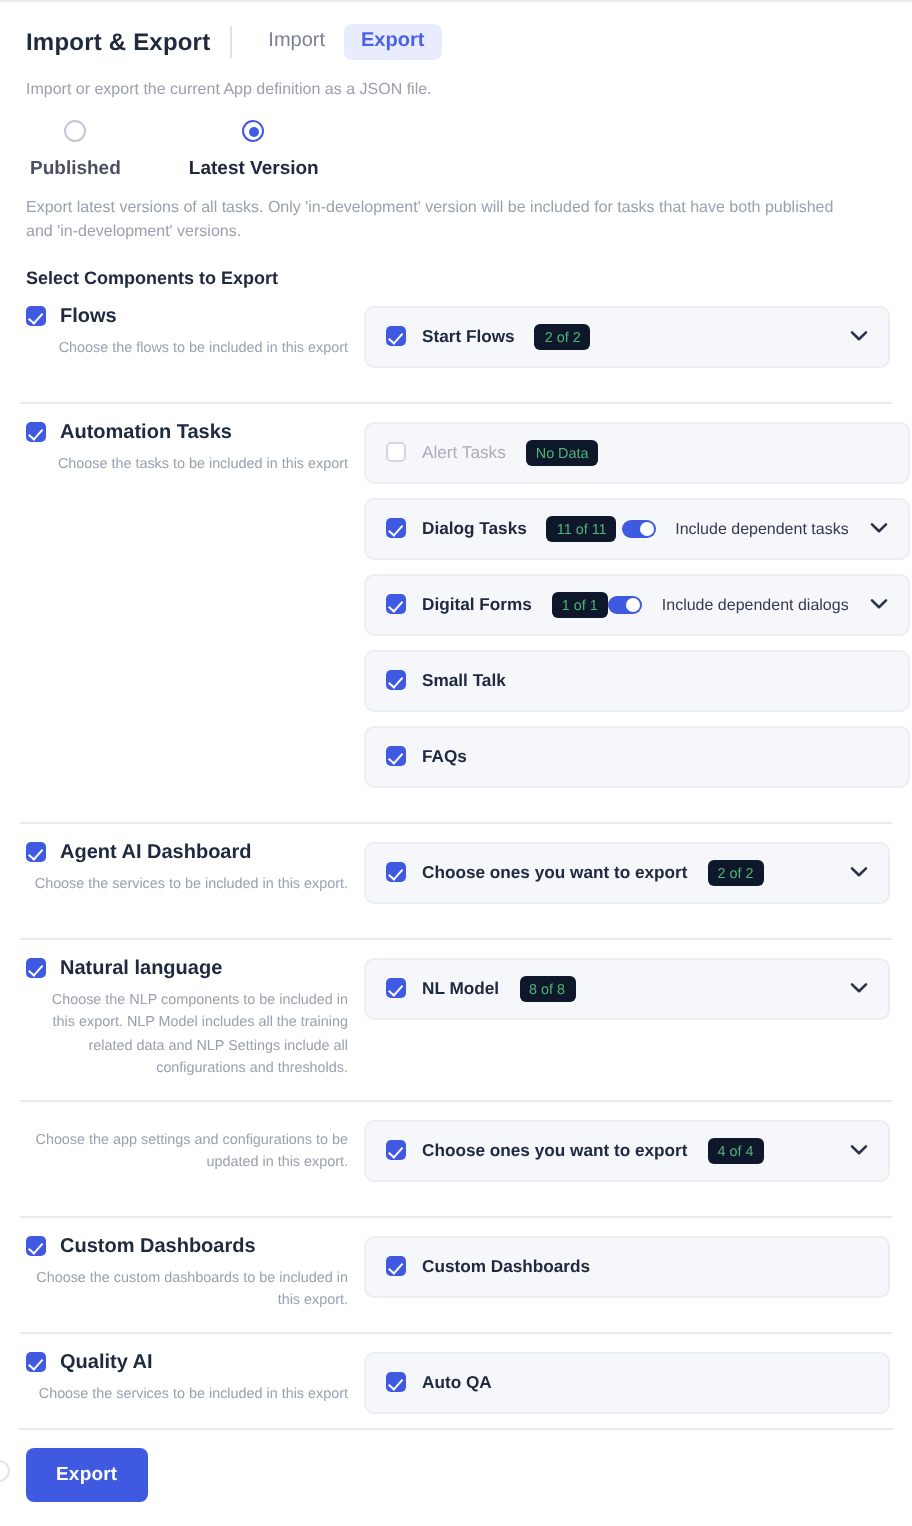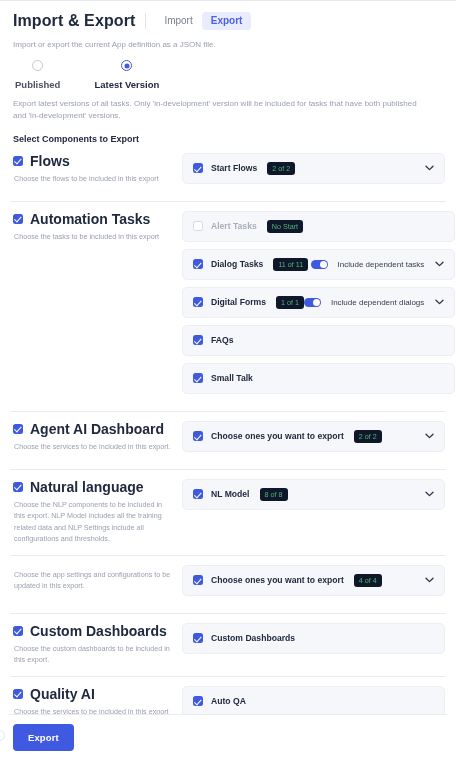--- a/index.html
+++ b/index.html
@@ -15,21 +15,21 @@
 
   
   .topline { height:1px; background:#e7e9ef; width:100%; }
 
   .header {
     display:flex; align-items:center;
     padding: 10px 13px 0 13px;
     height: 30px;
   }
   .page-title {
-    font-size: 16px; font-weight: bold; letter-spacing:.1px;
+    font-size: 12px; font-weight: bold; letter-spacing:.1px;
     color:#202a3f;
     text-align:center;
   }
   .title-sep {
     width:1px; height:16px; background:#dfe2ea; margin:0 9px 0 10px;
   }
   .tab {
     font-size: 10px; color:#7a8194;
     padding: 4px 9px; border-radius:4px; cursor:pointer;
     line-height: 1;
@@ -74,25 +74,25 @@
   
   .section {
     display:flex;
     padding: 9px 11px 0 11px;
   }
   .section-left { width: 163px; flex:0 0 163px; padding-left:2px; }
   .section-right { flex:1 1 auto; padding-left: 8px; }
 
   .sec-title-row { display:flex; align-items:center; gap:7px; }
   .sec-title {
-    font-size: 14px; font-weight:bold; color:#202a3f;
+    font-size: 10px; font-weight:bold; color:#202a3f;
   }
   .sec-desc {
     font-size: 7.2px; color:#9aa0b0; line-height:1.6;
-    margin-top: 4px; padding-left: 1px;
+    margin-top: 4px; padding-left: 1px; text-align: right;
   }
 
   
   .cb {
     width:10px; height:10px; border-radius:2.5px;
     background:#3f5ae0; flex:0 0 auto; position:relative;
   }
   .cb::after {
     content:""; position:absolute; left:3px; top:1.3px;
     width:3px; height:5.5px;
@@ -109,21 +109,21 @@
     border-radius:5px;
     height: 31px;
     display:flex; align-items:center;
     padding: 0 9px 0 10px;
     margin-bottom: 7px;
   }
   .card-main { display:flex; align-items:center; gap:8px; min-width:0; }
   .card-label {
     font-size: 8.6px; font-weight:bold; color:#202a3f; white-space:nowrap;
   }
-  .card.disabled .card-label { color:#a9aebb; font-weight:bold; }
+  .card.disabled .card-label { color:#a9aebb; font-weight:normal; }
   .badge {
     font-size: 7.2px; color:#4fb477; background:#0f172a;
     padding: 2px 5px; border-radius:3px; margin-left:2px; white-space:nowrap;
   }
   .spacer { flex:1 1 auto; }
 
   
   .toggle-wrap { display:flex; align-items:center; gap:10px; }
   .toggle {
     width:17px; height:9px; border-radius:5px; background:#3f5ae0;
@@ -228,21 +228,21 @@
           <span class="cb"></span>
           <span class="sec-title">Automation Tasks</span>
         </div>
         <div class="sec-desc">Choose the tasks to be included in this export</div>
       </div>
       <div class="section-right">
         <div class="card disabled">
           <div class="card-main">
             <span class="cb off"></span>
             <span class="card-label">Alert Tasks</span>
-            <span class="badge">No Start</span>
+            <span class="badge">No Data</span>
           </div>
           <span class="spacer"></span>
         </div>
         <div class="card">
           <div class="card-main">
             <span class="cb"></span>
             <span class="card-label">Dialog Tasks</span>
             <span class="badge">11 of 11</span>
           </div>
           <span class="spacer"></span>
@@ -269,28 +269,28 @@
           </span>
           <span class="chev">
             <svg width="9" height="6" viewBox="0 0 9 6">
               <path d="M1 1.2 L4.5 4.6 L8 1.2" fill="none" stroke="#2b3348" stroke-width="1.3" stroke-linecap="round" stroke-linejoin="round"></path>
             </svg>
           </span>
         </div>
         <div class="card">
           <div class="card-main">
             <span class="cb"></span>
+            <span class="card-label">Small Talk</span>
+          </div>
+          <span class="spacer"></span>
+        </div>
+        <div class="card">
+          <div class="card-main">
+            <span class="cb"></span>
             <span class="card-label">FAQs</span>
-          </div>
-          <span class="spacer"></span>
-        </div>
-        <div class="card">
-          <div class="card-main">
-            <span class="cb"></span>
-            <span class="card-label">Small Talk</span>
           </div>
           <span class="spacer"></span>
         </div>
       </div>
     </div>
     <div class="divider"></div>
     <div class="section">
       <div class="section-left">
         <div class="sec-title-row">
           <span class="cb"></span>

